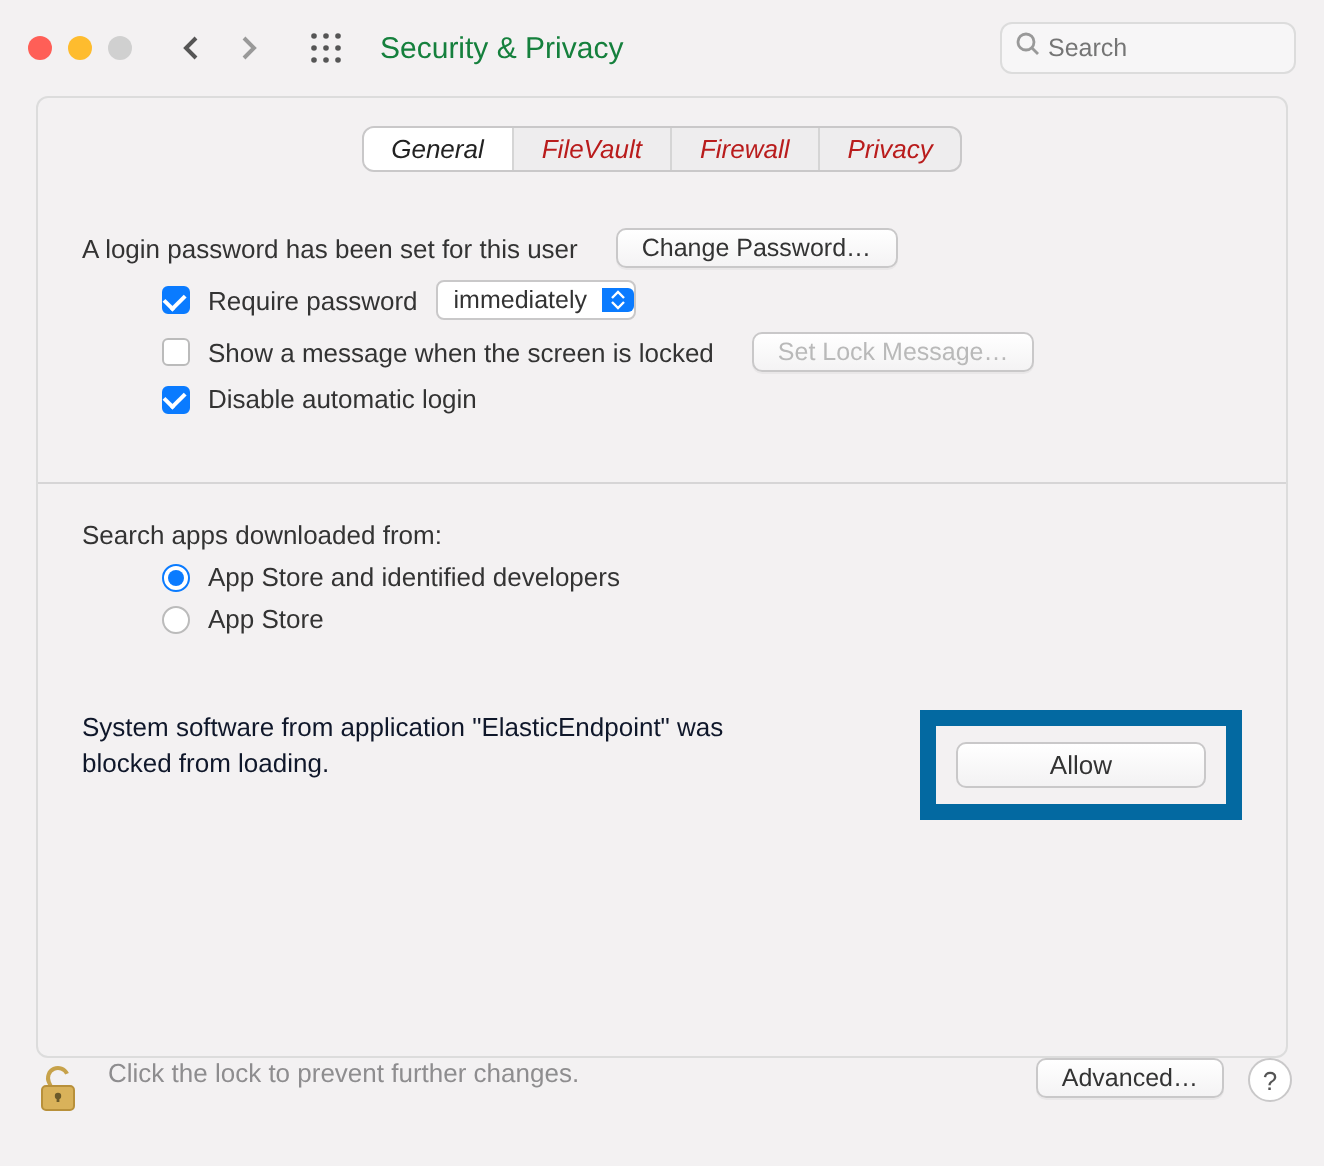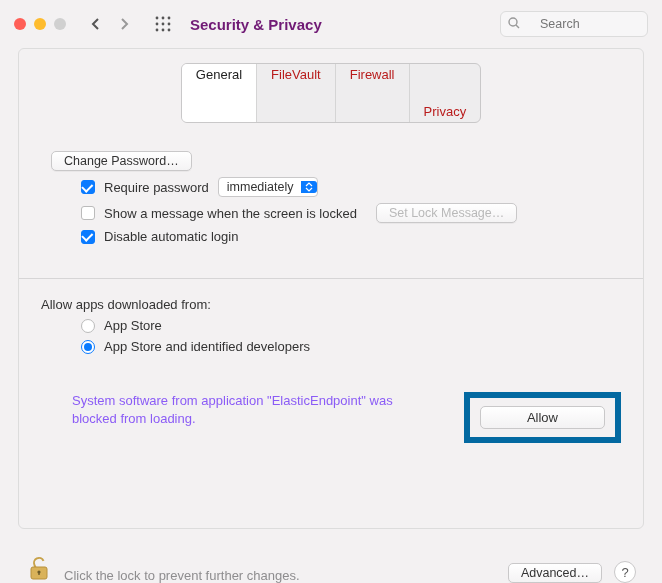--- a/index.html
+++ b/index.html
@@ -8,51 +8,51 @@
   .titlebar { height: 48px; display: flex; align-items: center; padding: 0 14px; gap: 8px; }
   .traffic { display: flex; gap: 8px; margin-right: 10px; }
   .tl { width: 12px; height: 12px; border-radius: 50%; }
   .tl.red { background: #ff5f57; }
   .tl.yellow { background: #febc2e; }
   .tl.gray { background: #d0d0d0; }
   .nav { display: flex; gap: 4px; }
   .navbtn { width: 24px; height: 24px; display:flex; align-items:center; justify-content:center; color:#999; }
   .navbtn.enabled { color:#555; }
   .grid-icon { width:22px; height:22px; display:flex; align-items:center; justify-content:center; color:#555; margin: 0 8px; }
-  .title { font-weight:700; font-size:15px; color:#701a75; }
-  .search { margin-left:auto; width:148px; height:26px; border:1px solid #dcdcdc; border-radius:6px; background:#f7f6f7; display:flex; align-items:center; padding:0 7px; gap:20px; color:#888;}
+  .title { font-weight:400; font-size:15px; color:#15803d; }
+  .search { margin-left:auto; width:148px; height:26px; border:1px solid #dcdcdc; border-radius:6px; background:#f7f6f7; display:flex; align-items:center; padding:0 7px; gap:4px; color:#888;}
   .search input { border:none; background:transparent; outline:none; font-size:12.5px; flex:1; color:#555;}
   .content { flex:1; padding: 0 18px 0 18px; display:flex; flex-direction:column;}
   .panel { flex:1; border:1px solid #dcdcdc; border-radius:6px; background:#f3f1f2; padding: 14px 22px 16px 22px; display:flex; flex-direction:column;}
-  .segmented { align-self:center; display:flex; border:1px solid #c9c8c9; border-radius:6px; overflow:hidden; background:#eeedee; }
+  .segmented { align-self:center; display:flex; border:1px solid #c9c8c9; border-radius:6px; overflow:hidden; background:#eeedee;font-style:italic; }
   .seg { padding:3px 14px; font-size:13px; color:#b91c1c; border-right:1px solid #d5d5d5; cursor:default;}
-  .seg:last-child { border-right:none;margin-top:37px;}
+  .seg:last-child { border-right:none;}
   .seg.active { background:#ffffff; color:#222; font-weight:500;}
   .section { margin-top: 22px; }
   .row { display:flex; align-items:center; gap:9px; font-size:13px; color:#333; margin-top:6px;}
   .indent { margin-left:40px; }
   .btn { border:1px solid #c9c8c9; border-radius:5px; background:linear-gradient(#ffffff,#f4f3f4); padding:2px 12px; font-size:12.5px; color:#333; box-shadow:0 1px 0 rgba(0,0,0,.04);margin-left:10px;}
   .btn.disabled { color:#b9b9b9; }
   .checkbox { width:14px; height:14px; border:1px solid #bbb; border-radius:3px; display:inline-flex; align-items:center; justify-content:center; background:#fff; flex-shrink:0;}
   .checkbox.checked { background:#0a7bff; border-color:#0a7bff;}
   .checkbox.checked::after { content:""; width:8px; height:5px; border:2px solid #fff; border-top:none; border-right:none; transform:rotate(-45deg) translate(0px,-1px);}
   .popup { display:inline-flex; align-items:center; border:1px solid #c9c8c9; border-radius:4px; background:#fff; font-size:12.5px;justify-content:space-between; }
   .popup span { padding:2px 8px;}
   .popup .arrows { width:16px; background:#0a7bff; border-top-right-radius:3px; border-bottom-right-radius:3px; display:flex; flex-direction:column; align-items:center; justify-content:center; padding:1px 0;}
   .popup .arrows svg { display:block;}
   hr.divider { border:none; border-top:1px solid #d6d5d6; margin: 34px -22px 0 -22px; }
   .subhead { margin-top:18px; font-size:13px; color:#333;}
   .radio { width:14px; height:14px; border-radius:50%; border:1px solid #bbb; background:#fff; flex-shrink:0; position:relative;}
   .radio.checked { border-color:#0a7bff;}
   .radio.checked::after { content:""; position:absolute; inset:2px; border-radius:50%; background:#0a7bff;}
   .blocked-row { display:flex; align-items:flex-start; margin-top:38px; gap:20px;}
-  .blocked-text { font-size:13px; color:#8b5cf6; max-width:360px; line-height:1.35;margin-left:31px;}
-  .highlight-box { border:6px solid #0369a1; padding:8px 10px; margin-left:auto;}
+  .blocked-text { font-size:13px; color:#0f172a; max-width:360px; line-height:1.35;}
+  .highlight-box { border:8px solid #0369a1; padding:8px 10px; margin-left:auto;}
   .allow-btn { border:1px solid #c9c8c9; border-radius:5px; background:linear-gradient(#ffffff,#f3f2f3); padding:3px 46px; font-size:13px; color:#333;}
-  .footer { height:54px; display:flex; align-items:flex-end; padding:0 26px; gap:12px; font-size:13px; color:#8e8d8f;}
+  .footer { height:54px; display:flex; align-items:flex-start; padding:0 16px; gap:12px; font-size:13px; color:#8e8d8f;}
   .lock { width:26px; height:30px; display:flex; align-items:center; justify-content:center;}
   .adv { margin-left:auto; }
   .help { width:22px; height:22px; border-radius:50%; border:1px solid #c9c8c9; background:#fff; display:flex; align-items:center; justify-content:center; font-size:13px; color:#555;}
 </style>
 </head>
 <body>
 
 <div class="window">
   <div class="titlebar">
     <div class="traffic">
@@ -104,20 +104,21 @@
 
       <div class="segmented">
         <div class="seg active">General</div>
         <div class="seg">FileVault</div>
         <div class="seg">Firewall</div>
         <div class="seg">Privacy</div>
       </div>
 
       <div class="section">
         <div class="row">
+          <span>A login password has been set for this user</span>
           <button class="btn">Change Password…</button>
         </div>
         <div class="row indent">
           <span class="checkbox checked"></span>
           <span>Require password</span>
           <span class="popup">
             <span>immediately</span>
             <span class="arrows">
               <svg width="8" height="5">
                   <path d="M1 4 L4 1 L7 4" fill="none" stroke="#fff" stroke-width="1.2"></path>
@@ -134,28 +135,28 @@
           <button class="btn disabled">Set Lock Message…</button>
         </div>
         <div class="row indent">
           <span class="checkbox checked"></span>
           <span>Disable automatic login</span>
         </div>
       </div>
 
       <hr class="divider">
 
-      <div class="subhead">Allow apps downloaded from:</div>
+      <div class="subhead">Search apps downloaded from:</div>
+      <div class="row indent">
+        <span class="radio checked"></span>
+        <span>App Store and identified developers</span>
+      </div>
       <div class="row indent">
         <span class="radio"></span>
         <span>App Store</span>
-      </div>
-      <div class="row indent">
-        <span class="radio checked"></span>
-        <span>App Store and identified developers</span>
       </div>
 
       <div class="blocked-row">
         <div class="blocked-text">System software from application "ElasticEndpoint" was blocked from loading.</div>
         <div class="highlight-box">
           <button class="allow-btn">Allow</button>
         </div>
       </div>
 
     </div>

